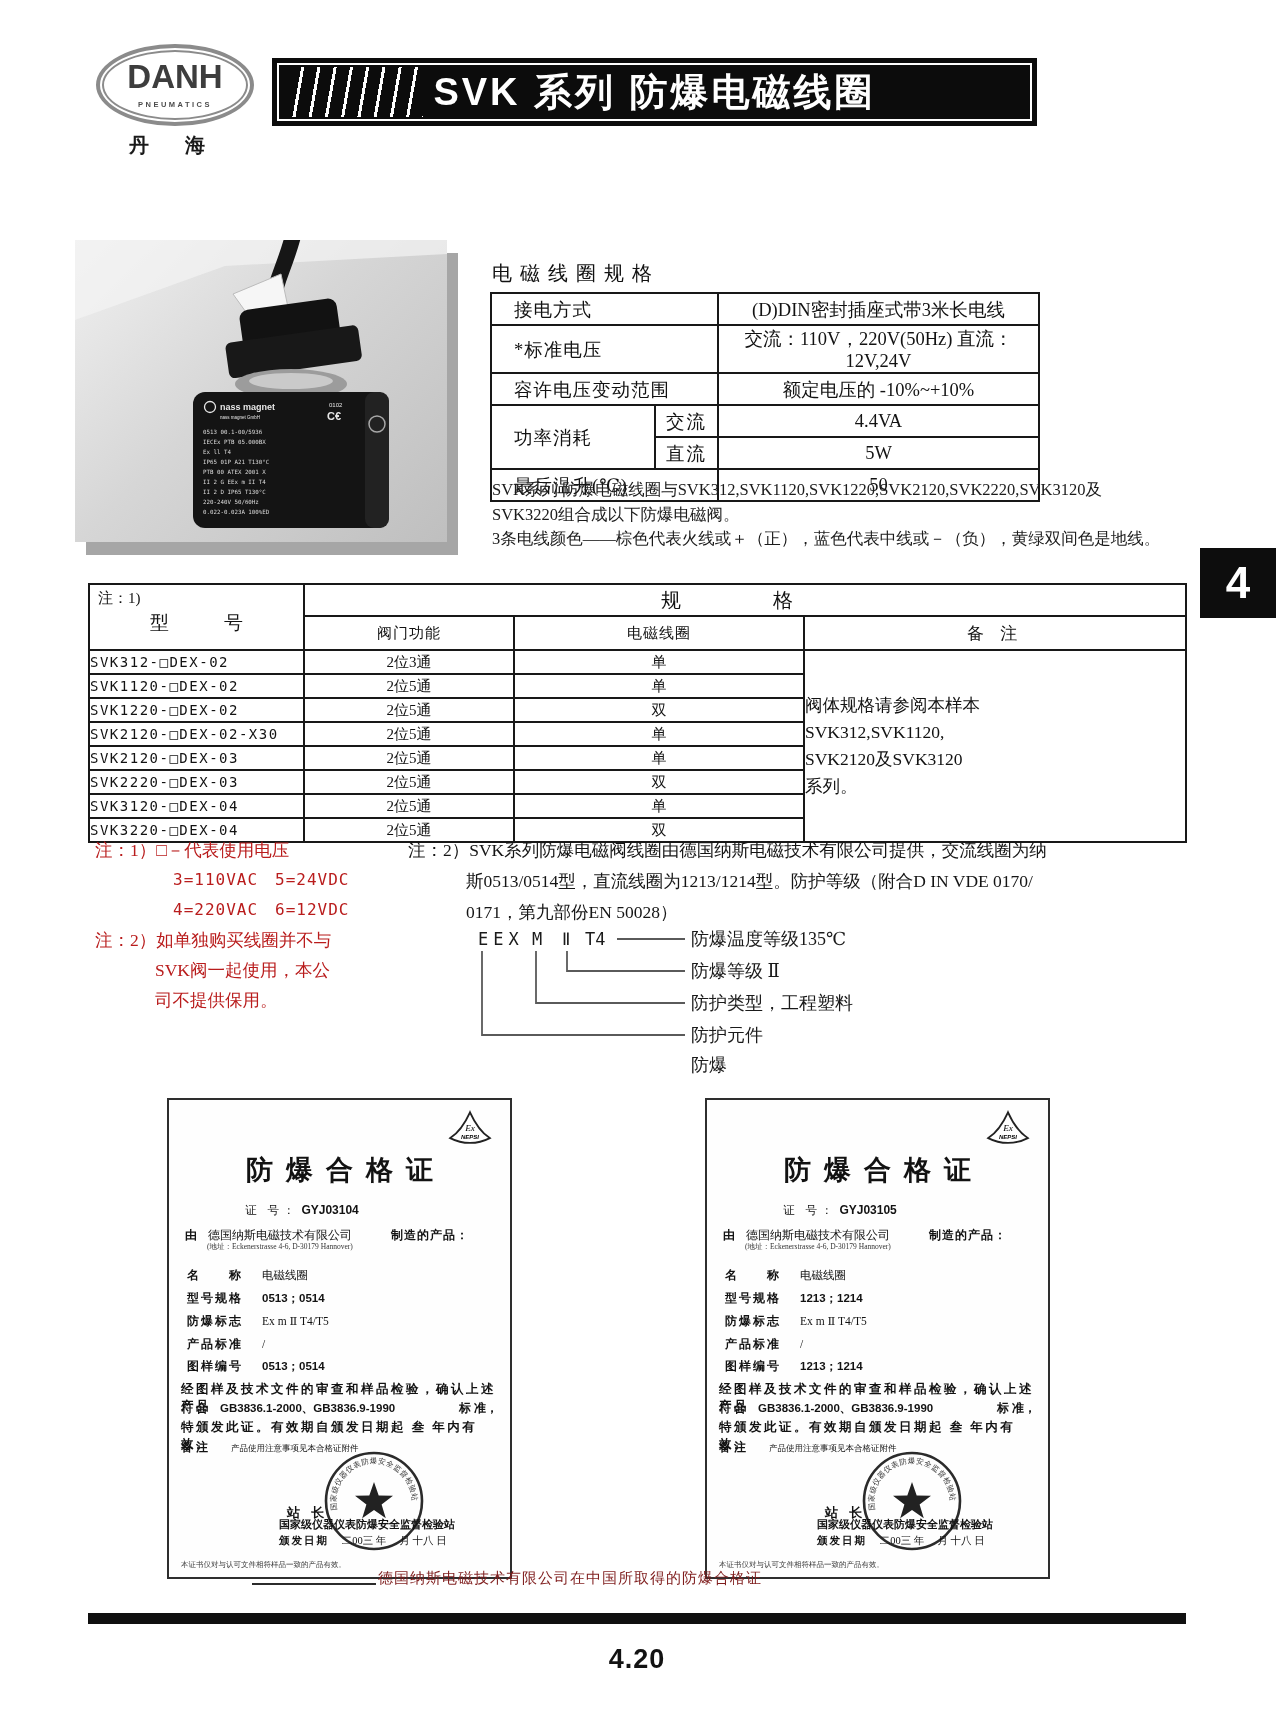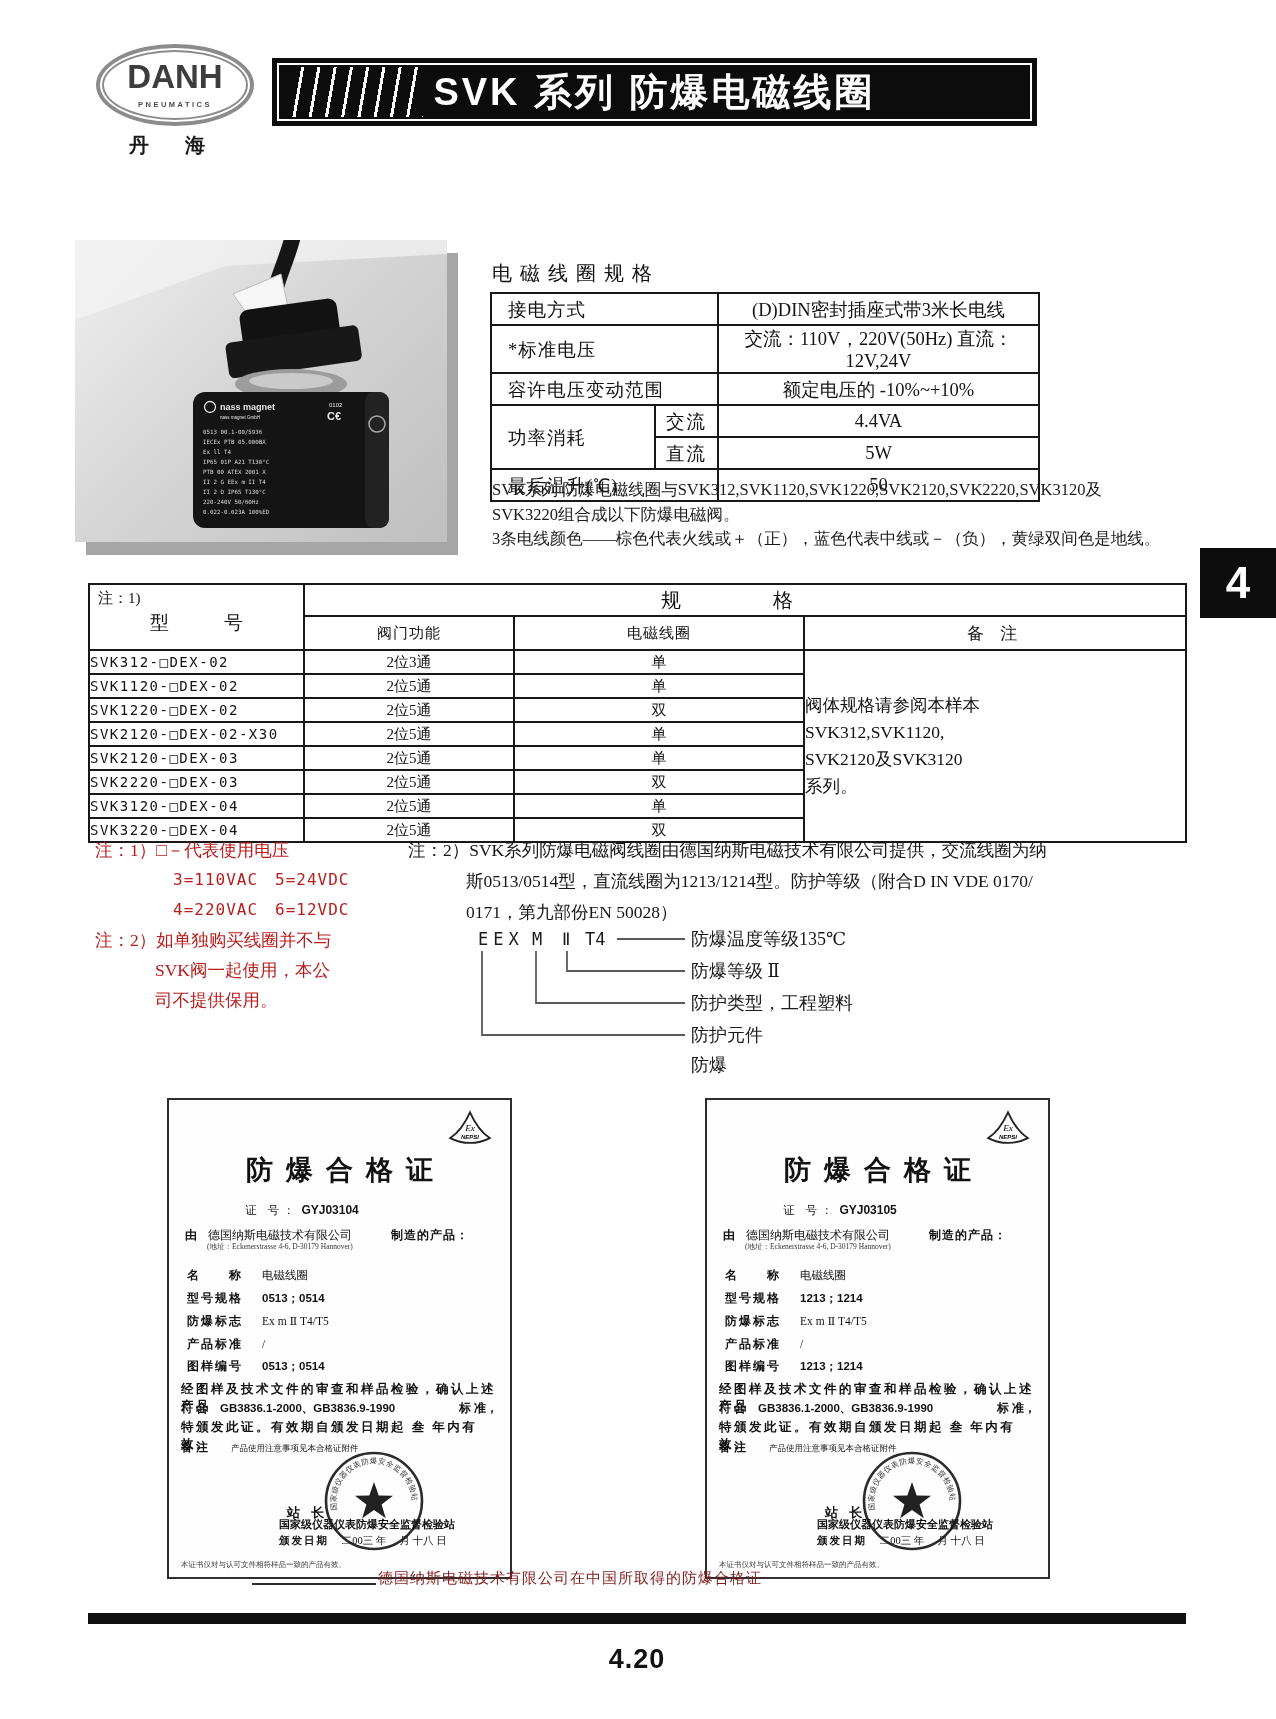--- a/index.html
+++ b/index.html
@@ -33,21 +33,21 @@
   
   .photo{left:75px;top:240px;width:372px;height:302px;
     background:linear-gradient(135deg,#f0f0f0 0%,#d6d6d6 45%,#bfbfbf 100%);
     box-shadow:11px 13px 0 0 #a6a6a6;}
   .photo svg{display:block;}
 
   
   .spec-title{left:492px;top:260px;font-size:20px;letter-spacing:8px;color:#111;}
   .spec-table{left:490px;top:292px;border-collapse:collapse;table-layout:fixed;}
   .spec-table td{border:2px solid #181818;height:30px;font-size:18.5px;padding:0;}
-  .spec-table td.lbl{padding-left:16px;letter-spacing:1px;font-family:Liberation Serif, serif;}
+  .spec-table td.lbl{padding-left:22px;letter-spacing:1px;}
   .spec-table td.sub{text-align:center;letter-spacing:2px;}
   .spec-table td.val{text-align:center;}
   .spec-notes{left:492px;top:478px;width:705px;font-size:16.5px;line-height:24.5px;color:#1b1b1b;}
 
   
   .side-tab{left:1200px;top:548px;width:76px;height:70px;background:#0d0d0d;color:#fff;
     display:flex;align-items:center;justify-content:center;
     font-family:"Liberation Sans","DejaVu Sans",sans-serif;font-weight:bold;font-size:44px;}
 
   

